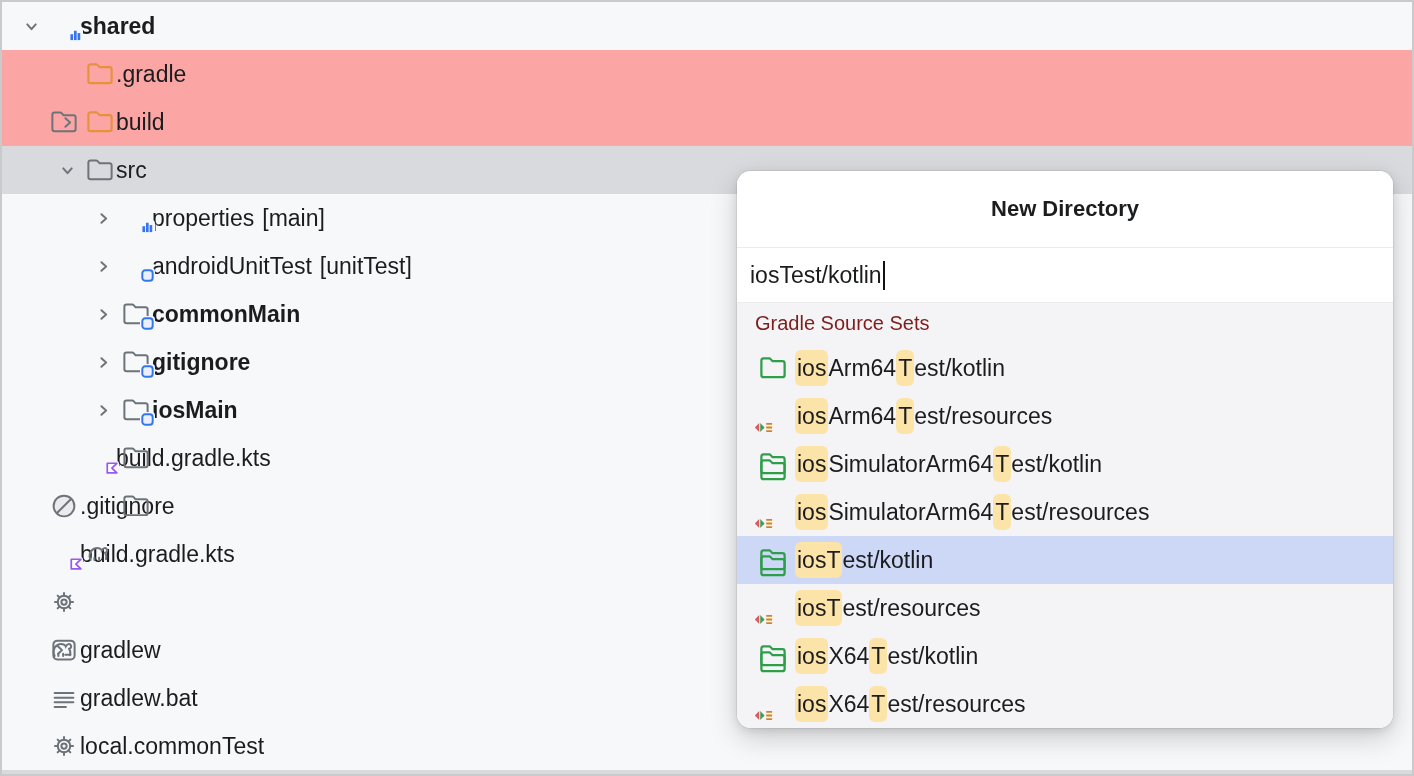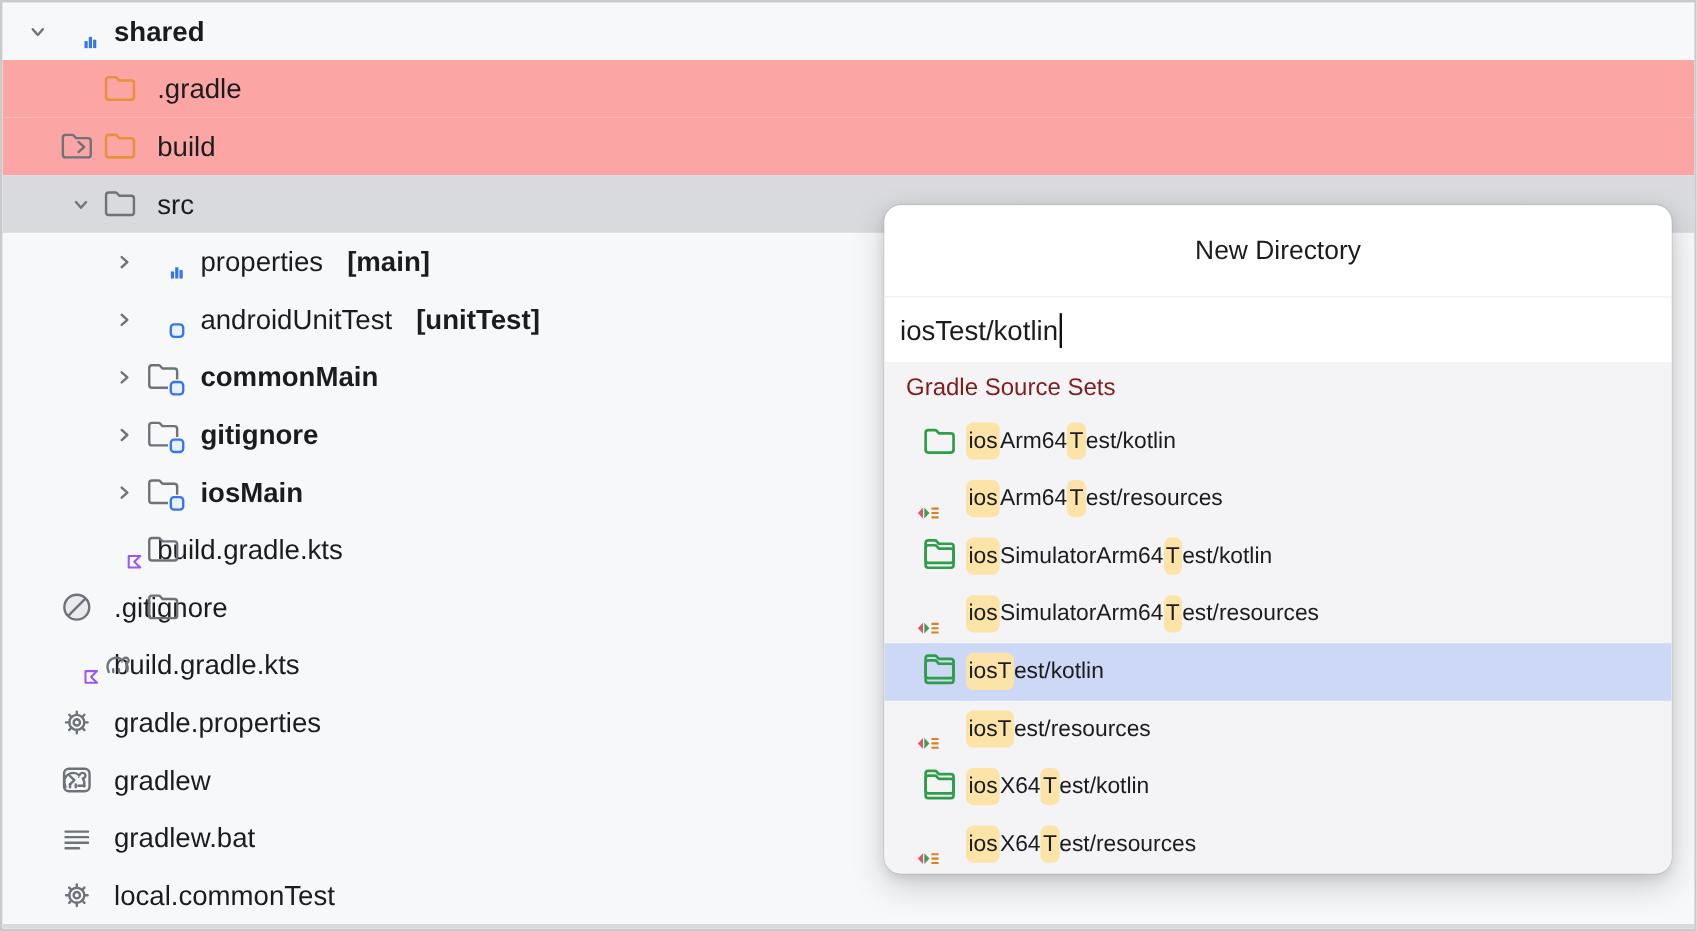--- a/index.html
+++ b/index.html
@@ -14,44 +14,44 @@
   .l1{padding-left:14px}.l2{padding-left:50px}.l3{padding-left:86px}
   .bg-y{background:#fca5a5}
   .bg-g{background:#d9dadd}
   .chev{width:30px;height:30px;flex:0 0 30px;display:flex;align-items:center;justify-content:center;}
   .ic-chev{width:19px;height:19px;stroke:#6f747b;fill:none;stroke-width:1.9;stroke-linecap:round;stroke-linejoin:round}
   .icon{position:relative;width:30px;height:30px;flex:0 0 30px;margin-left:3px}
   .icon > svg.f{width:30px;height:30px;display:block}
   .ic-gray{stroke:#6e7379;fill:none;stroke-width:1.6;stroke-linecap:round;stroke-linejoin:round}
   .ic-orange{stroke:#e6913c;fill:none;stroke-width:1.7;stroke-linecap:round;stroke-linejoin:round}
   .ic-green{stroke:#2f9e4a;fill:none;stroke-width:1.8;stroke-linecap:round;stroke-linejoin:round}
-  .label{margin-left:16px}
+  .label{margin-left:1px}
   .b{font-weight:700}
-  .suffix{margin-left:20px;font-weight:700}
+  .suffix{margin-left:8px;font-weight:400}
   .badge{position:absolute}
   .badge-br{width:15px;height:15px;right:-4px;bottom:-2px}
   .badge-k{width:14px;height:14px;right:-4px;bottom:-2px}
   .badge-bl{width:20px;height:11px;left:-4px;bottom:-2px}
   .tree .badge-bg{fill:#f7f8fa}
   .popup .badge-bg{fill:#f4f4f6}
   .bottom-strip{position:absolute;left:0;bottom:0;width:100%;height:4px;background:#d9dadc}
   
   .popup{
     position:absolute;left:735px;top:169px;width:656px;height:557px;
     background:#ffffff;border-radius:14px;overflow:hidden;
     box-shadow:0 0 0 1px rgba(0,0,0,.06),0 10px 28px rgba(0,0,0,.18),0 3px 10px rgba(0,0,0,.10);
   }
   .popup-title{height:77px;box-sizing:border-box;display:flex;align-items:center;justify-content:center;
-    font-size:22px;font-weight:400;color:#1b1c1e;border-bottom:1px solid #ebecee;background:#fff}
+    font-size:22px;font-weight:700;color:#1b1c1e;border-bottom:1px solid #ebecee;background:#fff}
   .popup-input{height:55px;box-sizing:border-box;display:flex;align-items:center;padding-left:13px;
     font-size:23px;border-bottom:1px solid #ebecee;background:#fff;cursor:text;white-space:pre}
   .caret{display:inline-block;width:2px;height:29px;background:#111;margin-left:1px;vertical-align:middle}
   .popup-list{background:#f4f4f6;height:calc(100% - 132px)}
   .list-header{height:41px;display:flex;align-items:center;padding-left:18px;font-size:20px;color:#7f1d1d}
-  .list-item{height:48px;display:flex;align-items:center;padding-left:28px;font-size:19px;white-space:pre}
+  .list-item{height:48px;display:flex;align-items:center;padding-left:18px;font-size:23px;white-space:pre}
   .list-item.selected{background:#cdd7f6}
   .item-text{margin-left:7px}
   .hl{background:#fce3a7;border-radius:6px;padding:5px 2px}
   .hidden-defs{position:absolute;width:0;height:0;overflow:hidden}
 </style>
 </head>
 <body>
 
 <svg class="hidden-defs" aria-hidden="true">
   <defs>
@@ -256,21 +256,20 @@
           </svg>
       </span>
       <span class="label">build.gradle.kts</span>
     </div>
 
     <div class="row l1">
       <span class="chev"></span>
       <span class="icon"><svg class="ic-gray f" viewBox="0 0 24 24">
             <use href="#sym-gear"></use>
           </svg></span>
-      <span class="label">gradle.properties</span>
     </div>
 
     <div class="row l1">
       <span class="chev"></span>
       <span class="icon"><svg class="ic-gray f" viewBox="0 0 24 24">
             <use href="#sym-terminal"></use>
           </svg></span>
       <span class="label">gradlew</span>
     </div>
 

